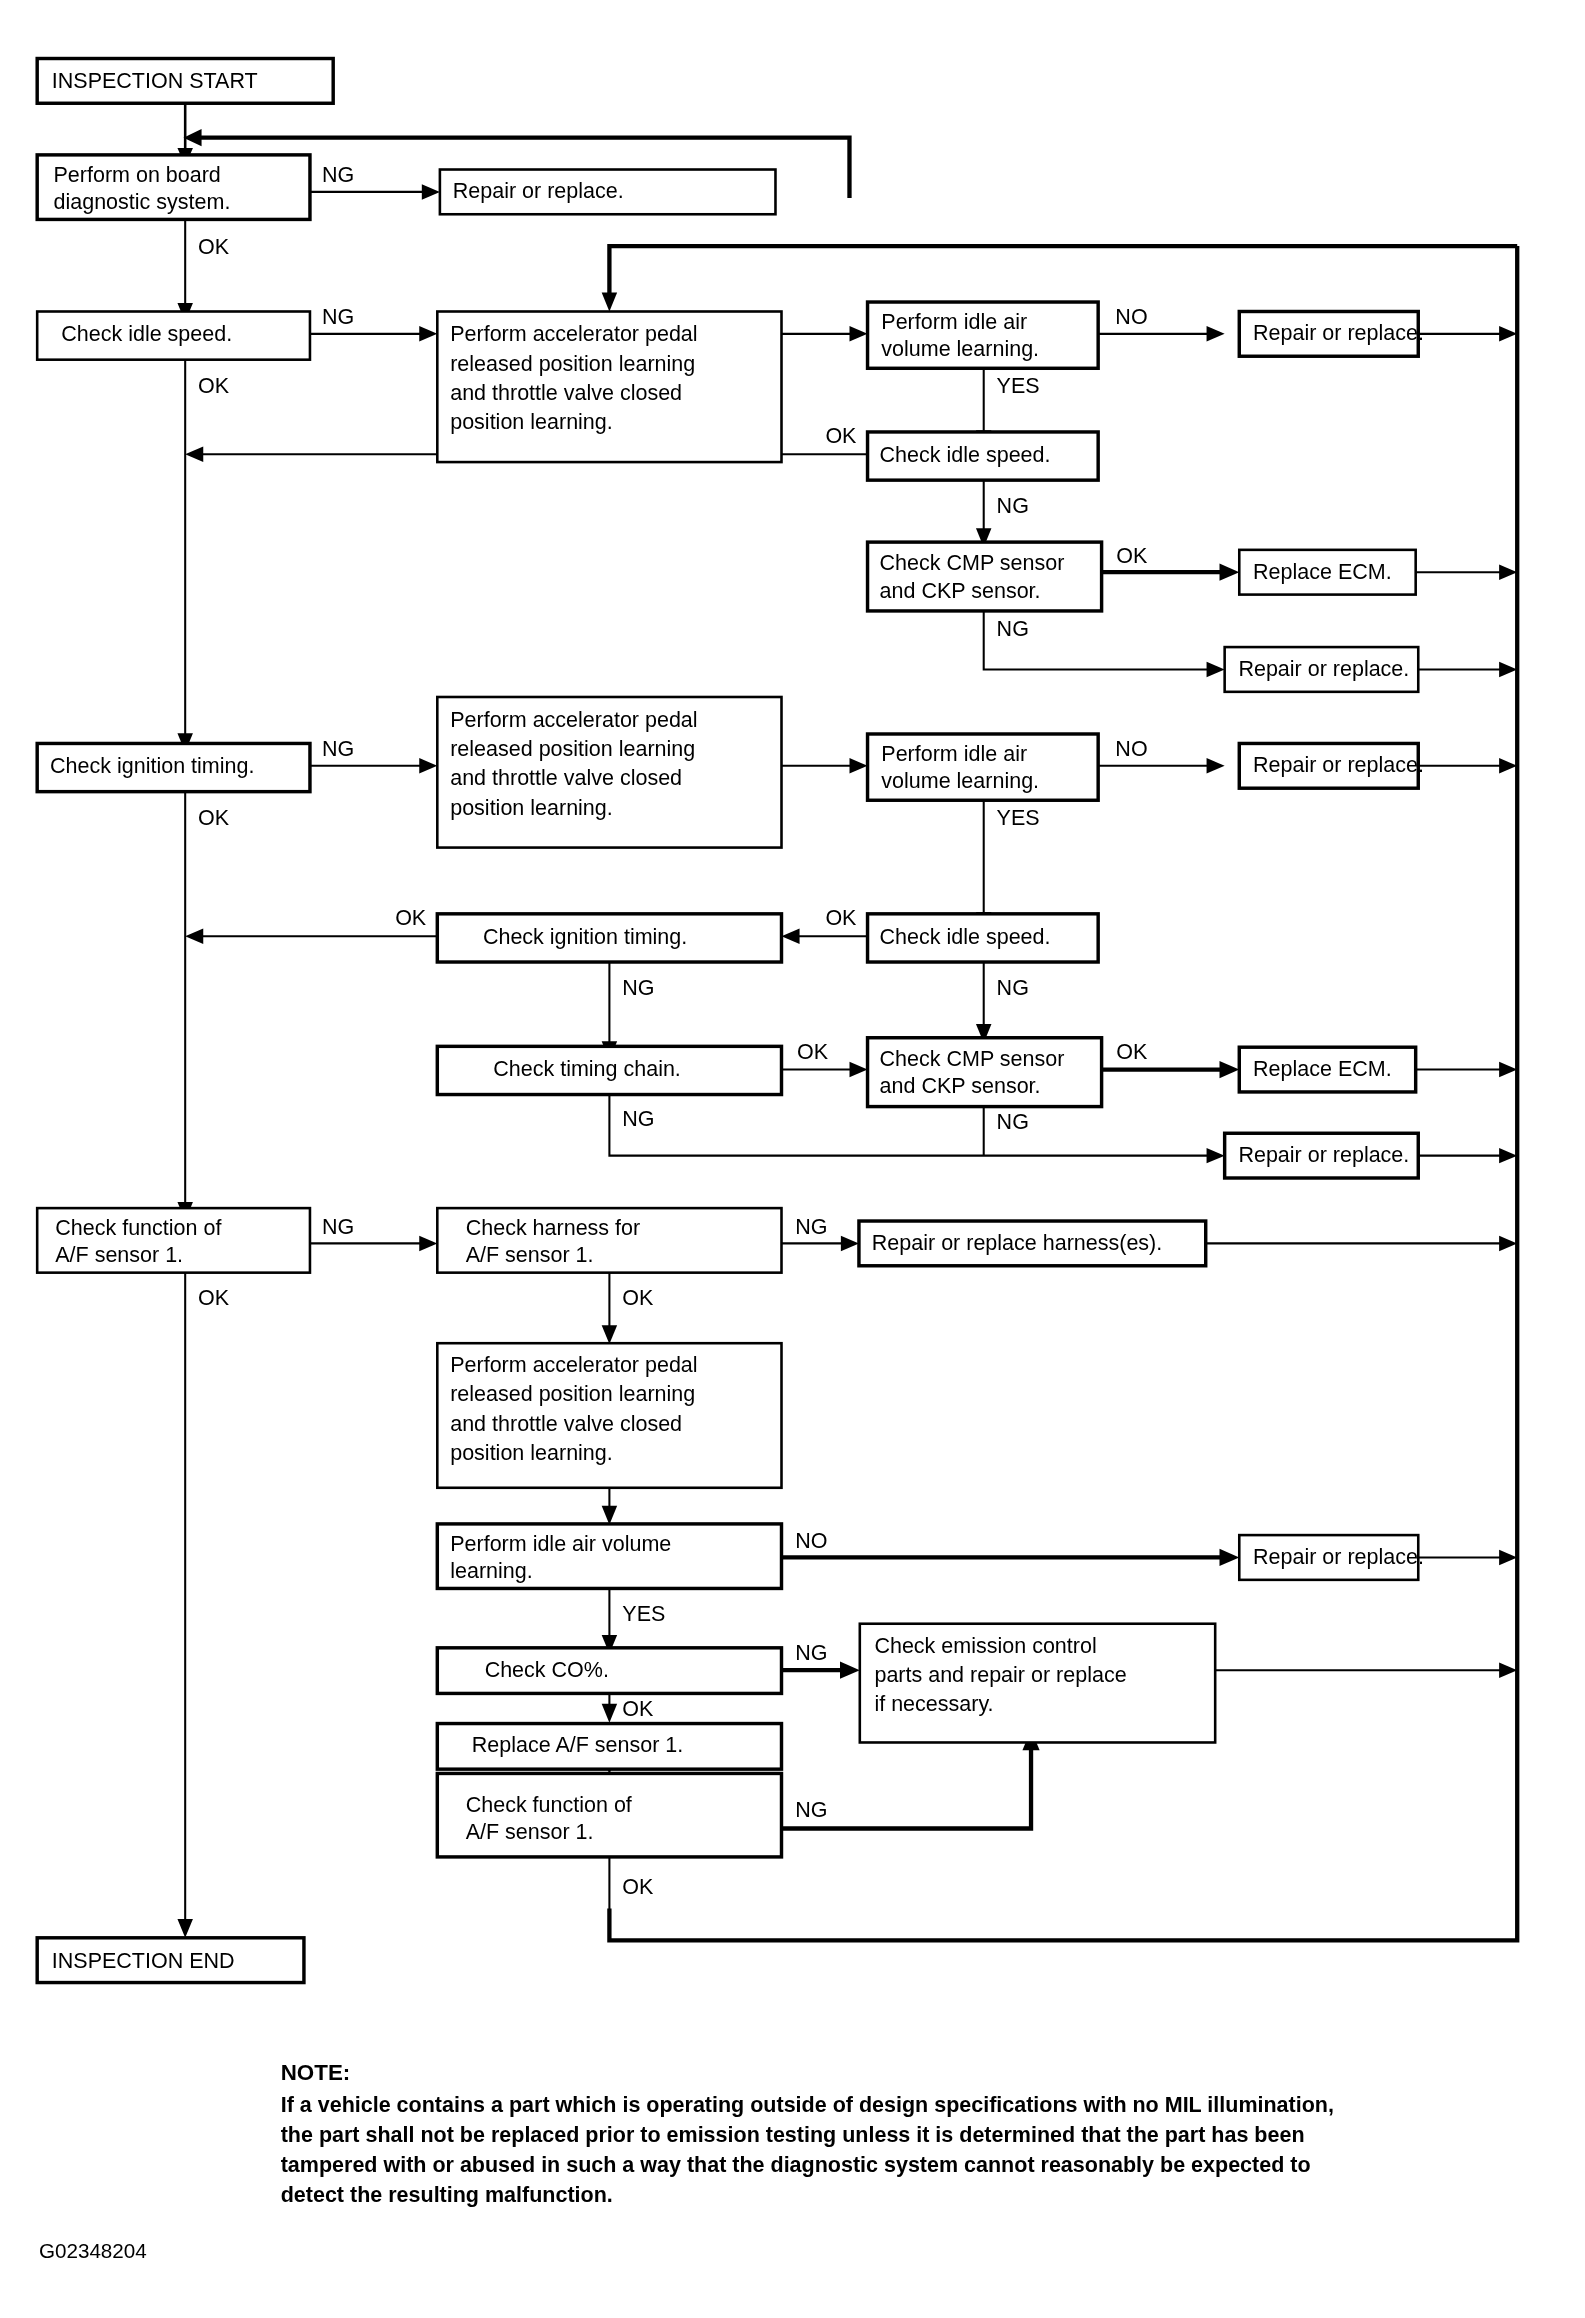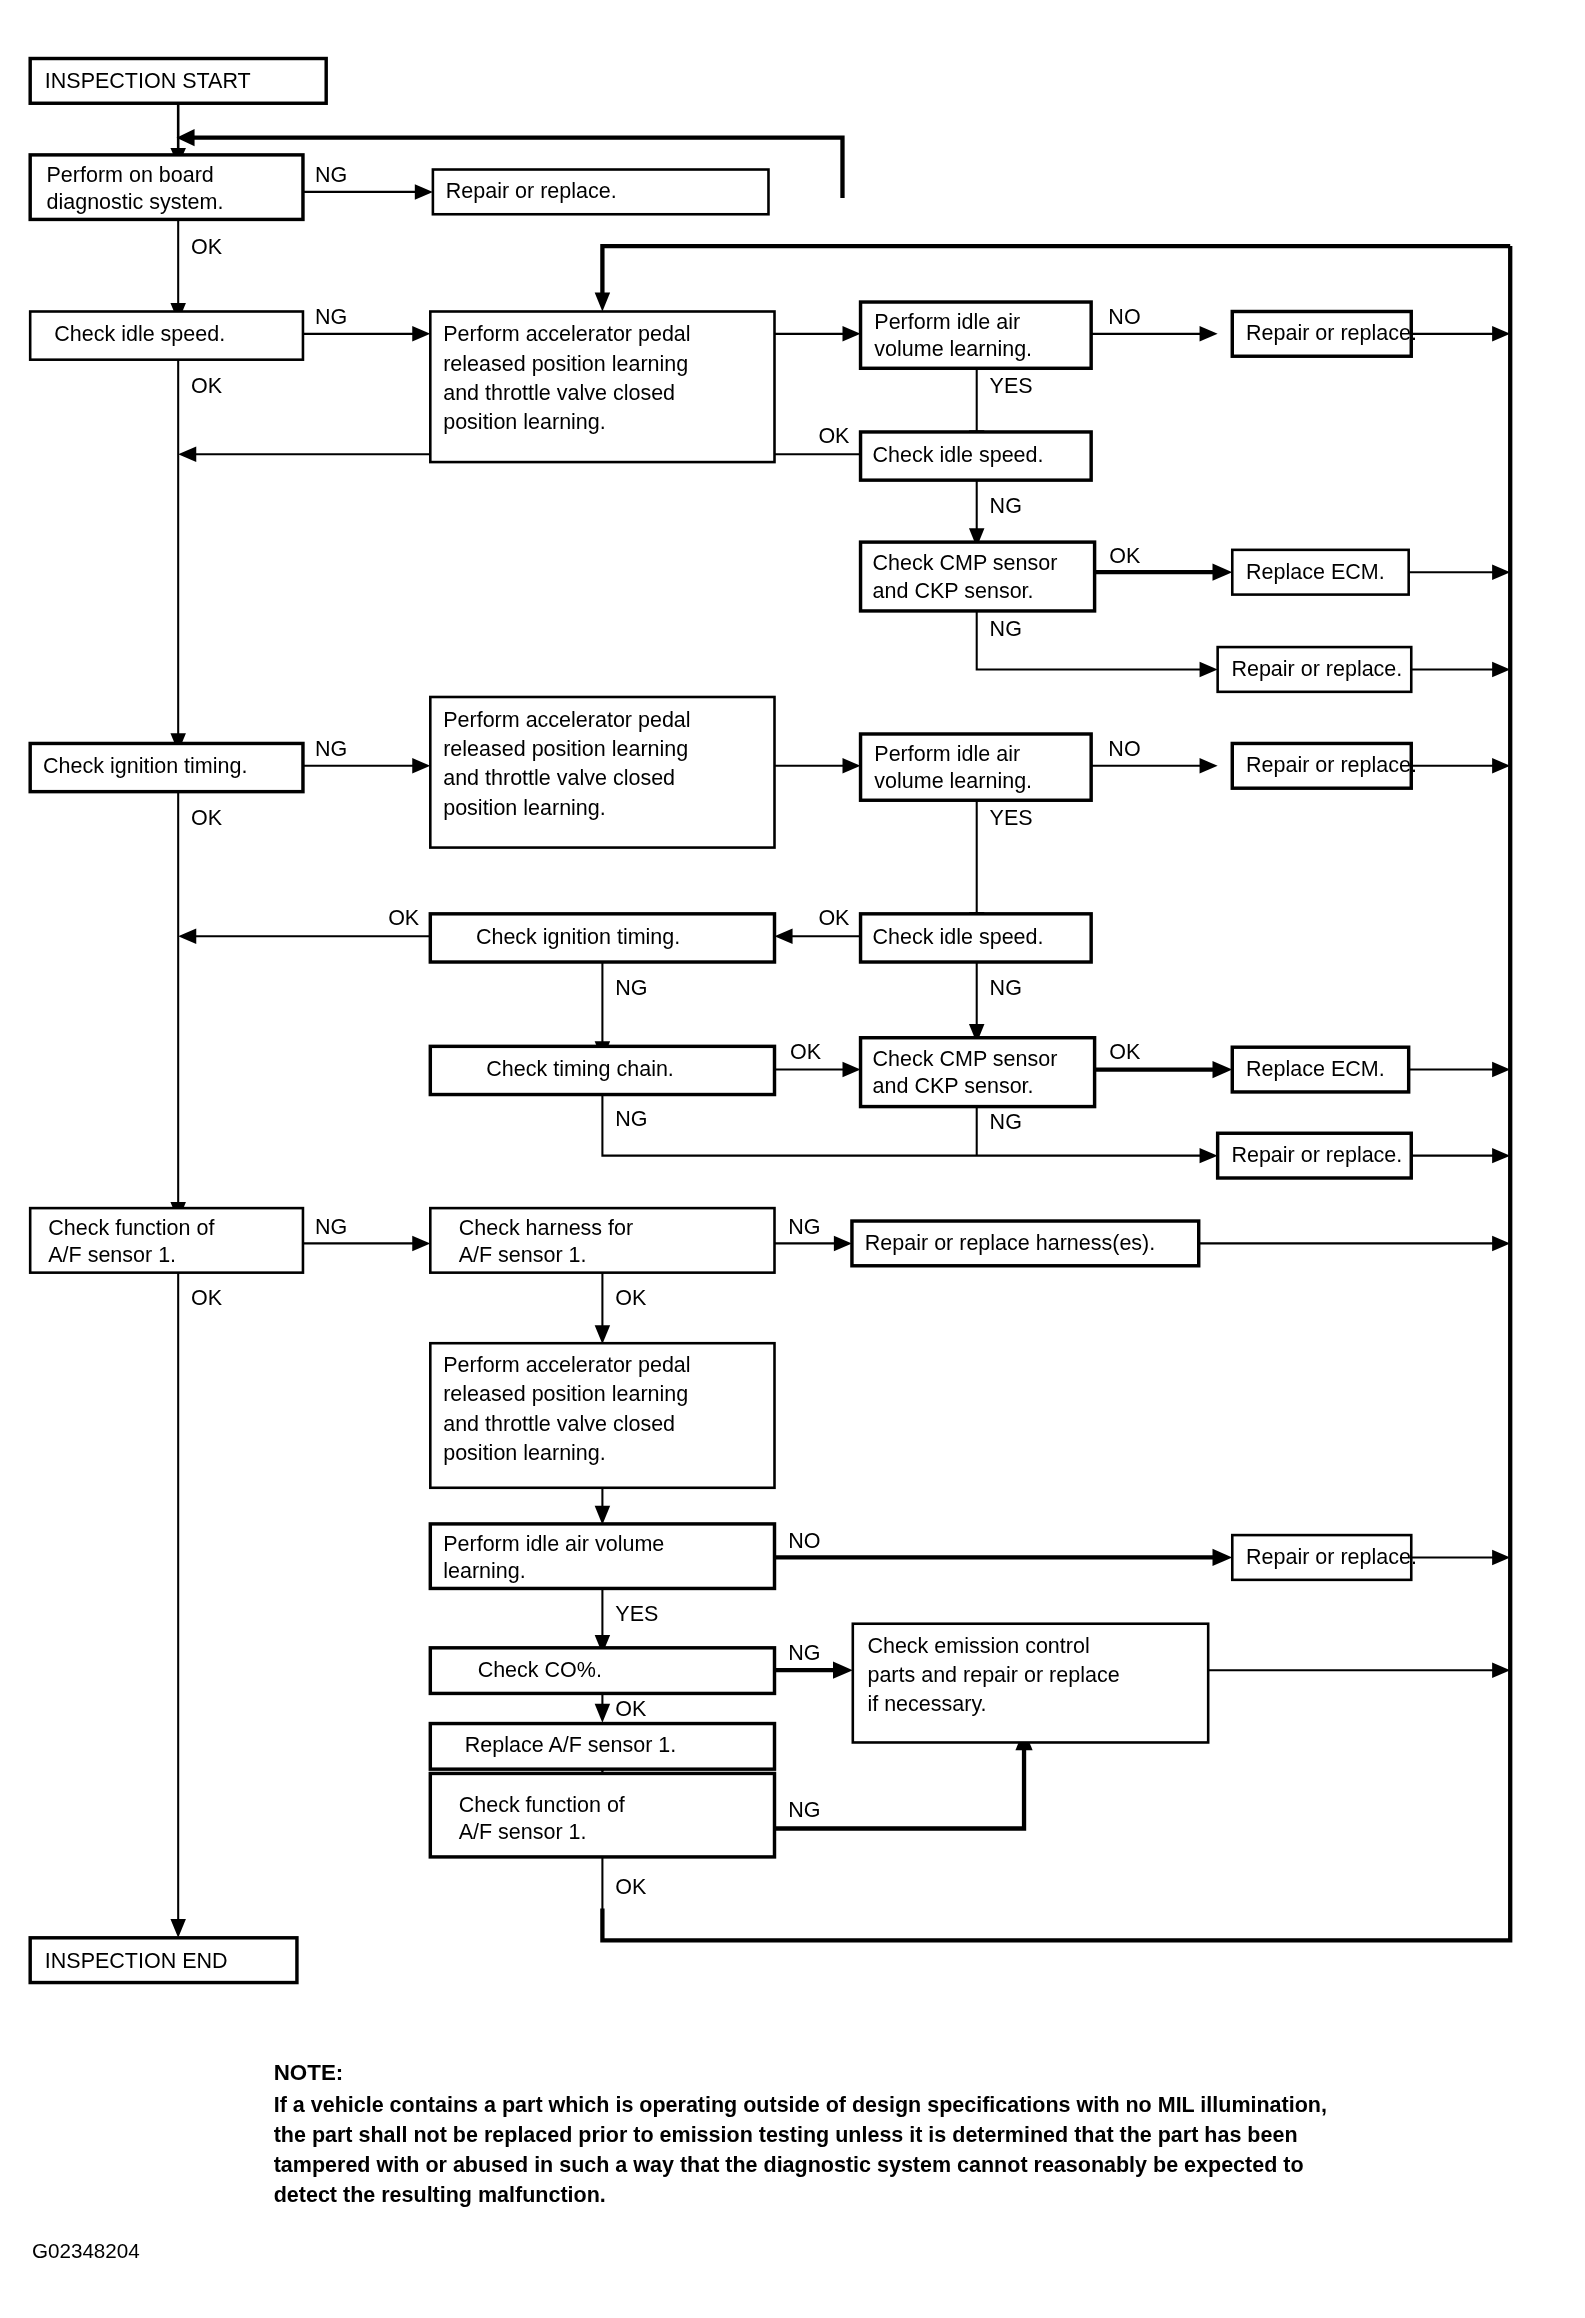--- a/index.html
+++ b/index.html
@@ -10,21 +10,21 @@
   }
   body {
     font-family: "Liberation Sans", sans-serif;
     width: 1586px;
     height: 2319px;
     position: relative;
     overflow: hidden;
   }
   #flow-root {
     position: absolute;
-    left: 0; top: 0;
+    left: 7px; top: 0;
     width: 1278px;
     height: 2319px;
   }
   svg.flow {
     display: block;
     width: 1586px;
     height: 2319px;
   }
   .bx {
     fill: #ffffff;

